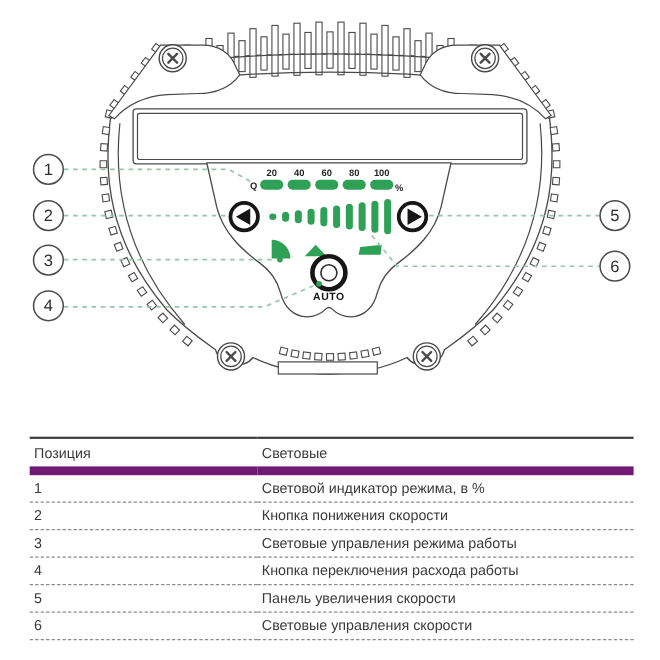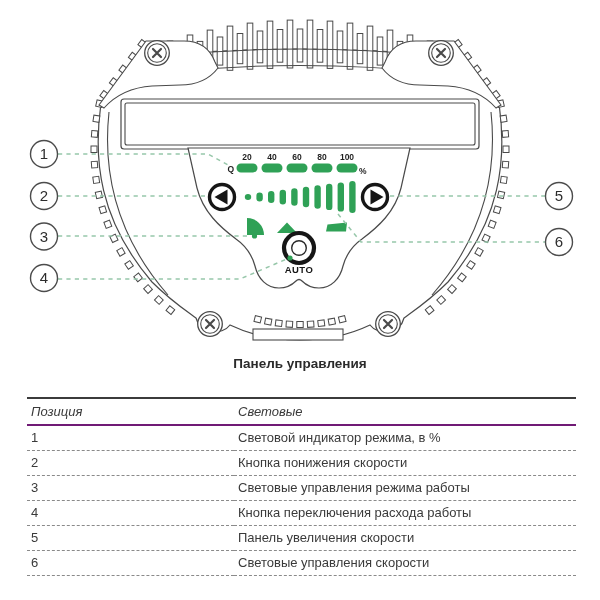--- a/index.html
+++ b/index.html
@@ -29,22 +29,22 @@
   .ticklbl{font-size:8.5px;font-weight:bold;fill:#1f1f1f;text-anchor:middle;}
   .sidelbl{font-size:8.5px;font-weight:bold;fill:#1f1f1f;}
   .autolbl{font-size:9.5px;font-weight:bold;fill:#161616;text-anchor:middle;letter-spacing:.5px;}
 
   
   .caption{position:absolute;top:356px;left:0;width:100%;text-align:center;
            font-size:13.5px;font-weight:bold;color:#2b2b2b;}
   .spec-table{position:absolute;top:397px;left:27px;width:549px;
               border-collapse:collapse;table-layout:fixed;
               border-top:2px solid #3b3b3b;font-size:13px;color:#3a3a3a;}
-  .spec-table th{font-style:italic;font-weight:normal;text-align:left;
-                 border-bottom:2px solid #701a75;padding:5px 0 4px 4px;line-height:16px;}
+  .spec-table th{font-weight:normal;text-align:left;
+                 border-bottom:8px solid #701a75;padding:5px 0 4px 4px;line-height:16px;}
   .spec-table td{border-bottom:1px dashed #8a8a8a;padding:4px 0 4px 4px;line-height:16px;}
 </style>
 </head>
 <body>
 
 <div class="stage">
 
   <svg id="device-svg" width="600" height="355" viewBox="0 0 600 355">
 
     <defs>
@@ -262,21 +262,20 @@
     <g>
       <circle class="callout-circle" cx="559" cy="196" r="13.5"></circle>
       <text class="callout-num" x="559" y="201">5</text>
     </g>
     <g>
       <circle class="callout-circle" cx="559" cy="242" r="13.5"></circle>
       <text class="callout-num" x="559" y="247">6</text>
     </g>
   </svg>
 
-  <div class="caption">Панель управления</div>
 
   <table class="spec-table">
     <colgroup>
         <col style="width:207px">
         <col>
       </colgroup>
     <thead>
       <tr>
         <th>Позиция</th>
         <th>Световые</th>

